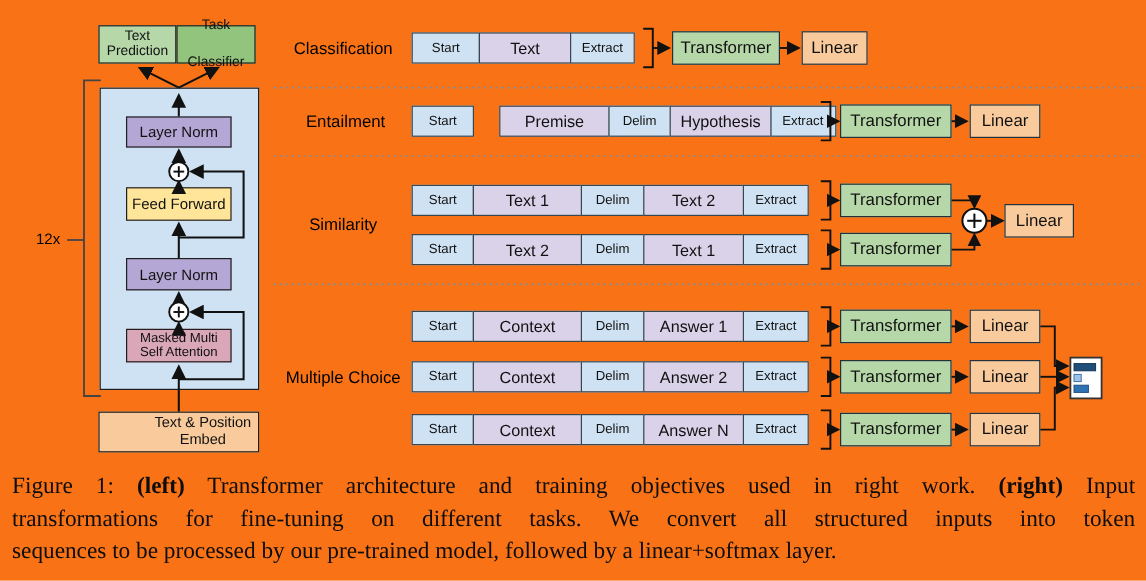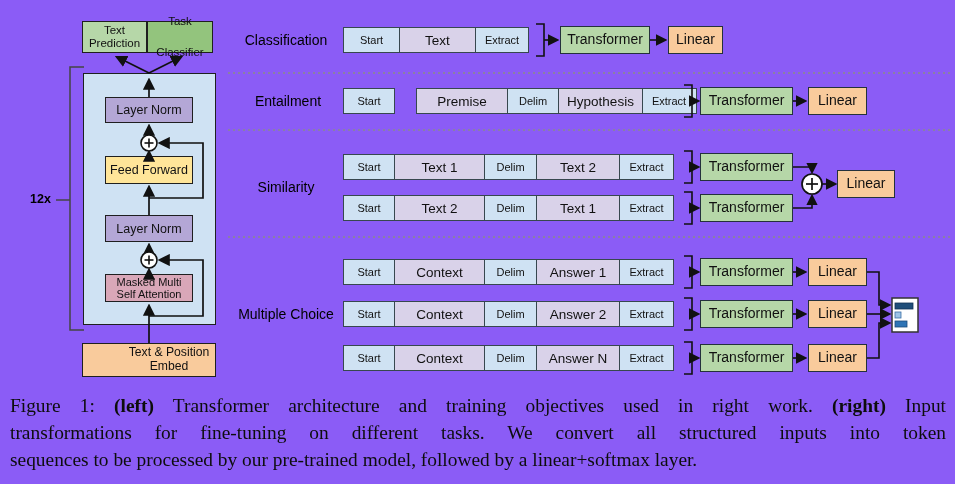--- a/index.html
+++ b/index.html
@@ -1,16 +1,16 @@
 <!DOCTYPE html>
 <html><head>
 <meta charset="utf-8">
 <style>
   html,body{margin:0;padding:0;background:#ffffff;}
-  .stage{position:relative;width:955px;height:484px;background:#8b5cf6;
+  .stage{position:relative;width:955px;height:484px;background:#f97316;
          font-family:"Liberation Sans",sans-serif;color:#111;overflow:hidden;}
   .abs{position:absolute;box-sizing:border-box;}
   svg.wires{position:absolute;left:0;top:0;z-index:3;pointer-events:none;}
   
   .box{position:absolute;box-sizing:border-box;display:flex;flex-direction:column;
        align-items:center;justify-content:center;text-align:center;
        border:1.6px solid #24313c;line-height:1.12;z-index:2;}
   .lbox{border-color:#1f1f1f;}
   
   .strip{position:absolute;display:flex;height:26px;z-index:2;}
@@ -141,21 +141,21 @@
     <span>Classifier</span>
   </div>
   <div class="box lbox c-purple" style="left:105px;top:97px;width:88px;height:26px;font-size:12.5px;">Layer Norm</div>
   <div class="box lbox c-yellow" style="left:105px;top:156px;width:88px;height:28px;font-size:12.5px;">Feed Forward</div>
   <div class="box lbox c-purple" style="left:105px;top:215px;width:88px;height:27px;font-size:12.5px;">Layer Norm</div>
   <div class="box lbox c-pink" style="left:105px;top:274px;width:88px;height:28px;font-size:11px;">
     <span>Masked Multi</span>
     <span>Self Attention</span>
   </div>
   <div class="box lbox c-orange" style="left:82px;top:343px;width:134px;height:34px;font-size:12.2px;padding-left:40px;">Text &amp; Position Embed</div>
-  <div class="reps" style="left:30px;top:192px;font-weight:bold;">12x</div>
+  <div class="reps" style="left:30px;top:192px;">12x</div>
 
   <div class="rowlabel" style="left:286px;top:40px;">Classification</div>
   <div class="strip" style="left:343px;top:27px;">
     <div class="cell fs-s" style="width:57px;">Start</div>
     <div class="cell purple fs-m" style="width:78px;">Text</div>
     <div class="cell fs-s" style="width:54px;">Extract</div>
   </div>
   <div class="box c-green fs-b" style="left:560px;top:26px;width:90px;height:28px;">Transformer</div>
   <div class="box c-orange fs-b" style="left:668px;top:26px;width:55px;height:28px;">Linear</div>
 

